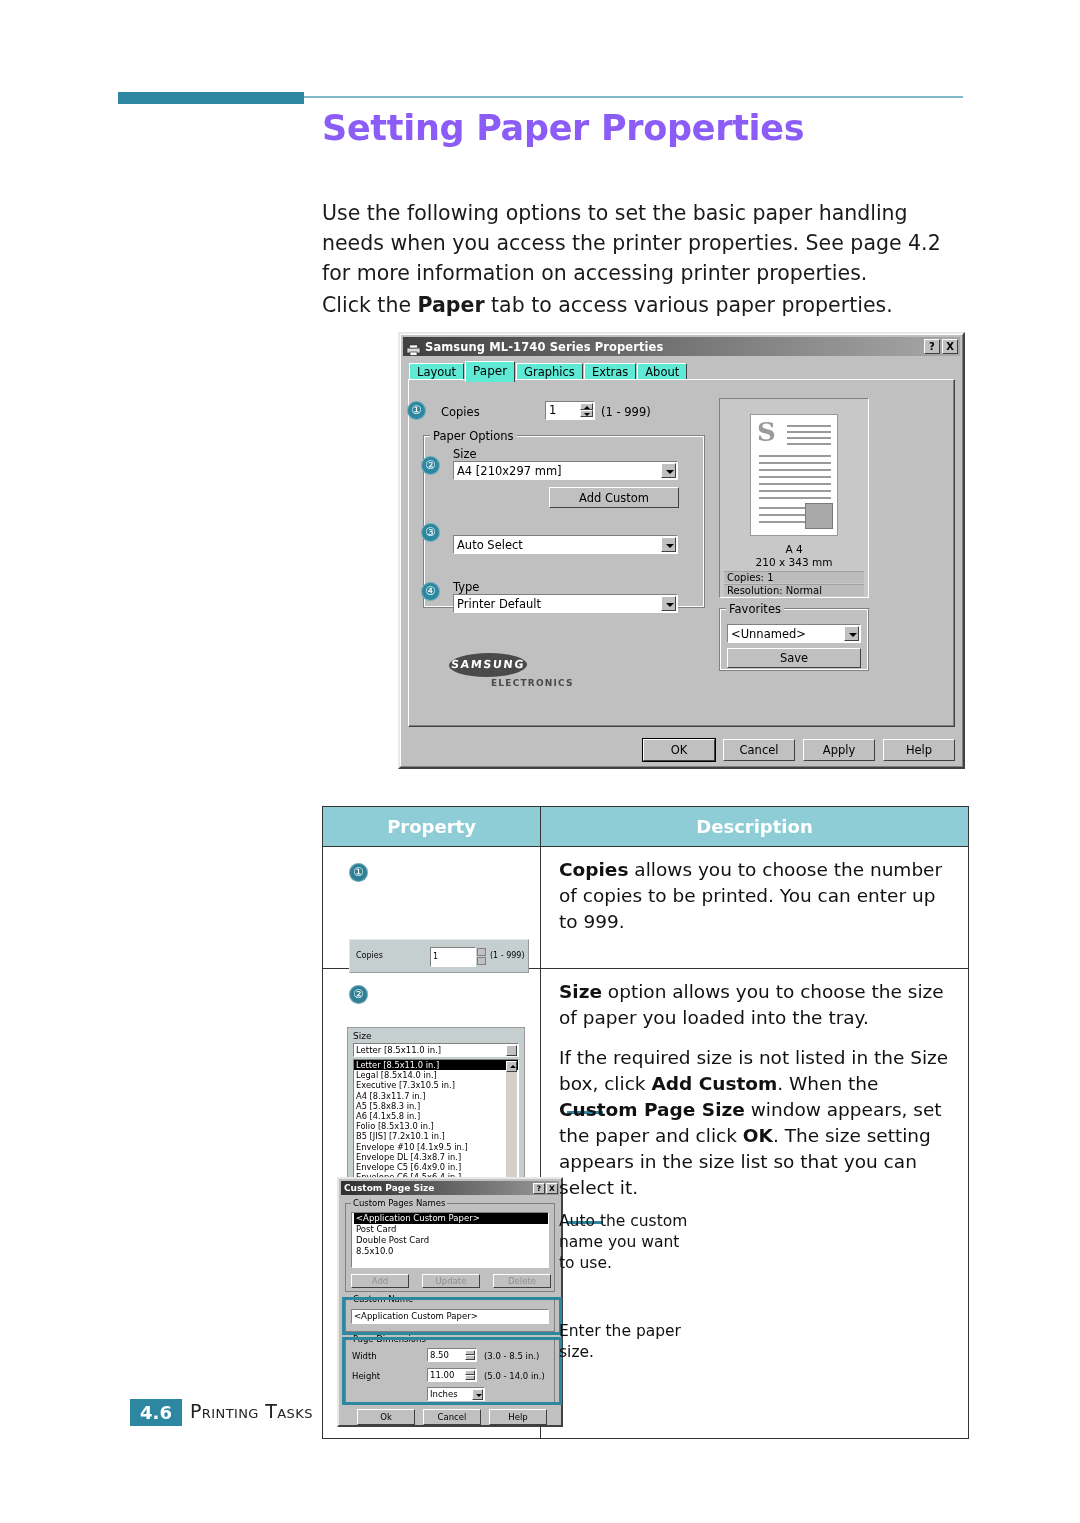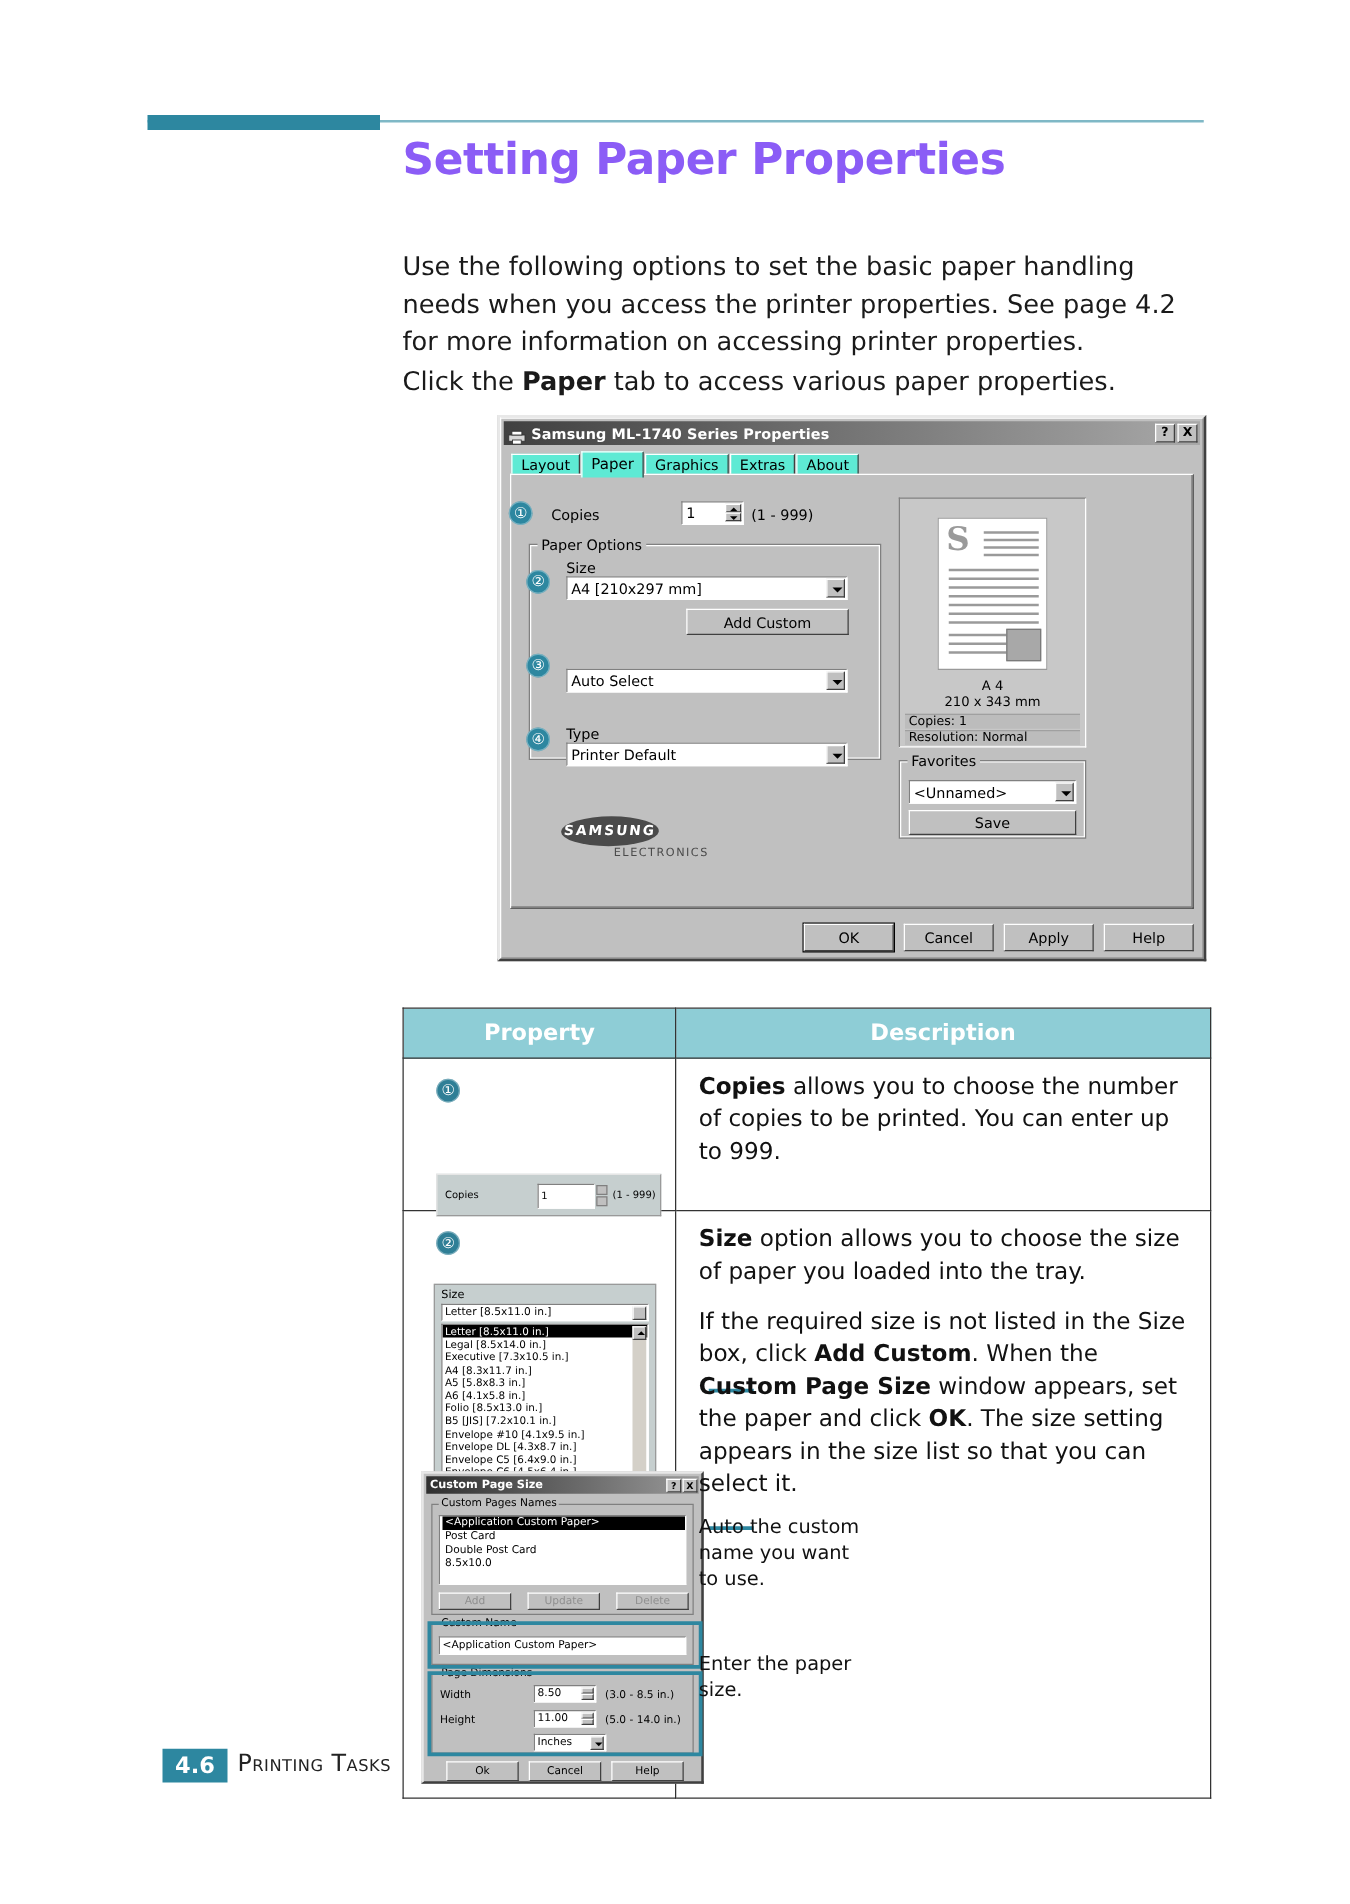--- a/index.html
+++ b/index.html
@@ -151,21 +151,21 @@
   }
 
   
   .samsung { position:absolute; left:40px; bottom:38px; }
   .sam-oval {
     width:78px; height:24px; border-radius:50%; background:#4a4a4a;
     color:#fff; font-size:11px; font-weight:bold; letter-spacing:1.6px;
     text-align:center; line-height:24px; transform:skewX(-6deg);
     font-family:"DejaVu Sans", sans-serif;
   }
-  .sam-sub { font-size:9px; color:#4a4a4a; letter-spacing:1.2px; margin-left:42px; margin-top:1px; font-weight:normal; }
+  .sam-sub { font-size:9px; color:#4a4a4a; letter-spacing:1.2px; margin-left:42px; margin-top:1px; font-weight:bold; }
 
   .btnrow { position:absolute; right:8px; bottom:6px; display:flex; gap:8px; }
   .btnrow .w-btn { position:relative; width:72px; height:22px; }
   .btnrow .w-btn.def { box-shadow:0 0 0 1px #000; }
 
   
   .tbl {
     position:absolute; left:322px; top:806px; width:646px;
     border-collapse:collapse; table-layout:fixed;
   }

